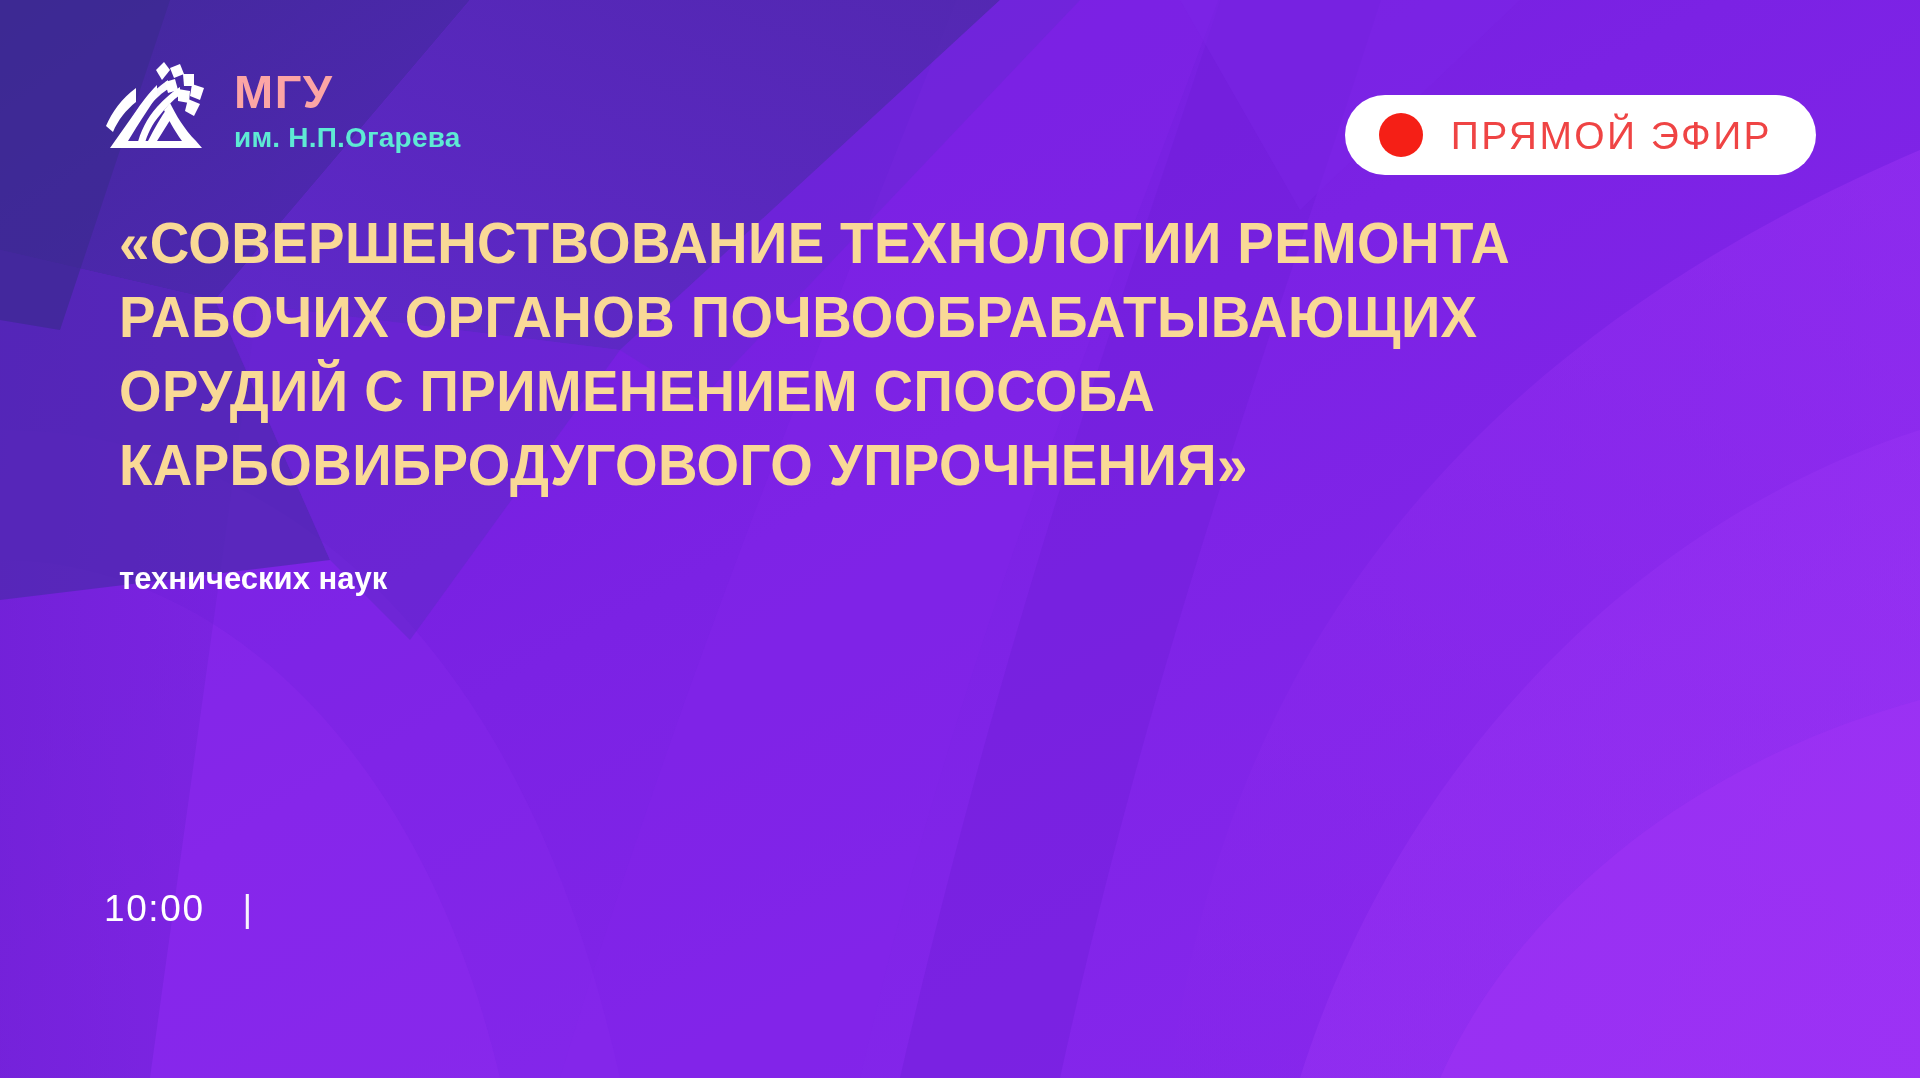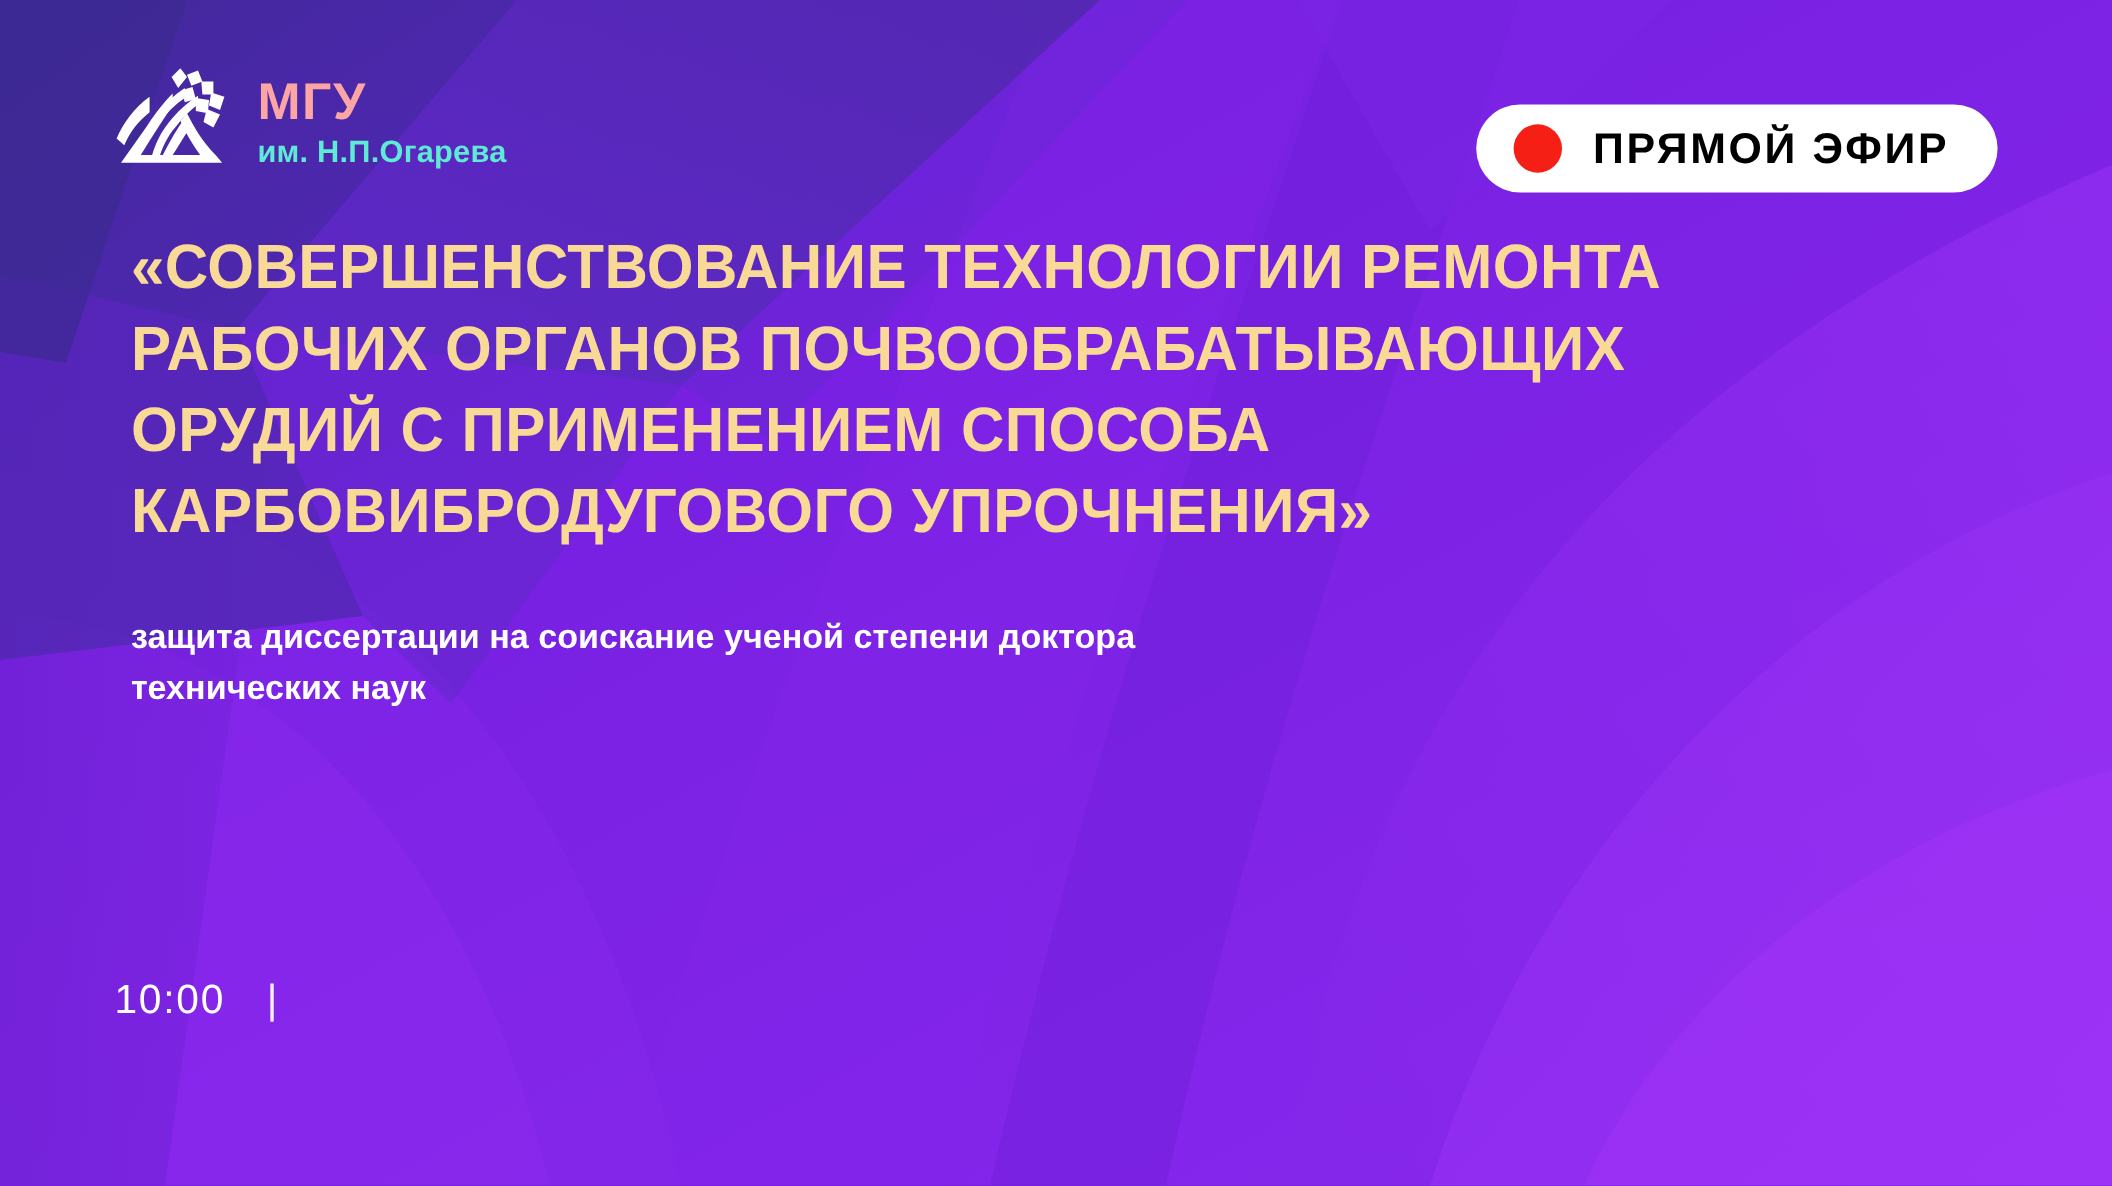--- a/index.html
+++ b/index.html
@@ -21,21 +21,21 @@
   .brand-mark{width:104px;height:92px;flex:0 0 auto;}
   .brand-mark svg{display:block;width:104px;height:92px;}
   .brand-text{display:flex;flex-direction:column;justify-content:center;padding-top:4px;}
   .brand-title{font-size:47px;font-weight:700;color:#fca5a5;letter-spacing:1.5px;line-height:1;}
   .brand-sub{font-size:28px;font-weight:600;color:#5eead4;letter-spacing:.2px;margin-top:9px;line-height:1;}
 
   .live-badge{position:absolute;right:104px;top:95px;height:80px;
               display:flex;align-items:center;gap:28px;
               background:#ffffff;border-radius:44px;padding:0 44px 0 34px;}
   .live-dot{width:44px;height:44px;border-radius:50%;background:#f51f16;flex:0 0 auto;}
-  .live-text{font-size:39px;font-weight:700;color:#000000;letter-spacing:2.4px;
+  .live-text{font-size:39px;font-weight:400;color:#ef4444;letter-spacing:2.4px;
              white-space:nowrap;line-height:1;}
 
   
   .content{position:absolute;left:119px;top:206px;width:1480px;z-index:5;}
 
   .title{color:#f9d996;font-weight:700;font-size:57px;line-height:1.30;
          letter-spacing:.4px;text-transform:uppercase;
          font-stretch:condensed;transform:scaleX(0.96);transform-origin:left center;}
   .title .tline{display:block;white-space:nowrap;}
 
@@ -152,21 +152,20 @@
   <div class="content">
 
     <div class="title">
       <span class="tline">«СОВЕРШЕНСТВОВАНИЕ ТЕХНОЛОГИИ РЕМОНТА</span>
       <span class="tline">РАБОЧИХ ОРГАНОВ ПОЧВООБРАБАТЫВАЮЩИХ</span>
       <span class="tline">ОРУДИЙ С ПРИМЕНЕНИЕМ СПОСОБА</span>
       <span class="tline">КАРБОВИБРОДУГОВОГО УПРОЧНЕНИЯ»</span>
     </div>
 
     <div class="subtitle">
-      <span class="sline">защита диссертации на соискание ученой степени доктора</span>
       <span class="sline">технических наук</span>
     </div>
 
 
   </div>
 
   <div class="when">
     <span class="wtime">10:00</span>
     <span class="sep">|</span>
   </div>

